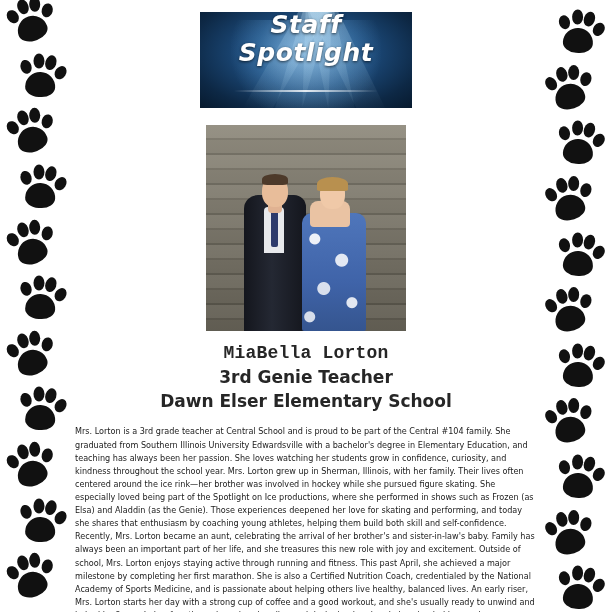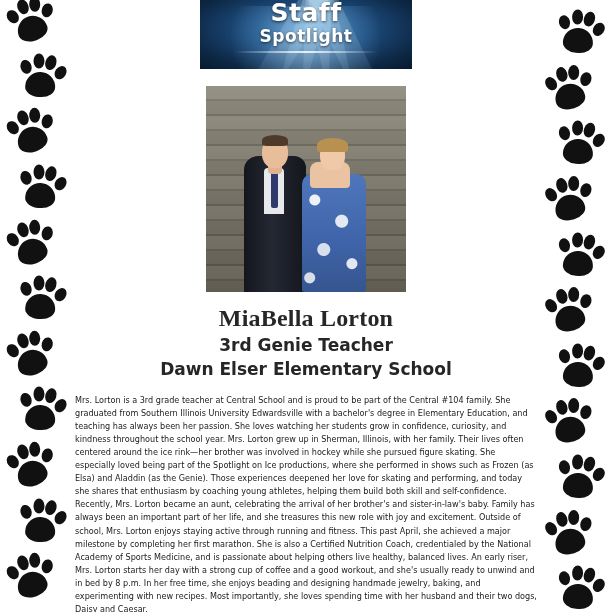--- a/index.html
+++ b/index.html
@@ -57,25 +57,26 @@
     position: absolute;
     left: 72px;
     top: 0;
     width: 468px;
     height: 612px;
     z-index: 2;
   }
 
   .banner {
     width: 212px;
-    height: 69px;
-    margin: 0 auto;
+    height: 96px;
+    margin: 12px auto;
     position: relative;
     background: radial-gradient(ellipse at 50% 42%, #2f6fa8 0%, #1c4a7a 42%, #0d2845 78%, #071a2e 100%);
     overflow: hidden;
+    font-style: italic;
   }
   .banner .glow {
     position: absolute;
     left: 50%;
     top: 8%;
     width: 150px;
     height: 100px;
     margin-left: -75px;
     background: radial-gradient(ellipse at 50% 30%, rgba(185,225,255,0.55) 0%, rgba(120,185,235,0.22) 45%, rgba(0,0,0,0) 72%);
   }
@@ -105,21 +106,21 @@
     font-weight: bold;
     text-shadow: 0 1px 3px rgba(0,0,0,0.65);
     line-height: 1.0;
   }
   .banner-line1 {
     font-size: 25px;
     letter-spacing: 0.5px;
     margin-top: 0px;
   }
   .banner-line2 {
-    font-size: 17px;
+    font-size: 25px;
     letter-spacing: 0.5px;
     margin-top: 3px;
   }
   .banner-rule {
     position: absolute;
     left: 34px;
     right: 34px;
     bottom: 16px;
     height: 2px;
     background: linear-gradient(to right, rgba(255,255,255,0), rgba(255,255,255,0.85), rgba(255,255,255,0));
@@ -250,22 +251,22 @@
     border-radius: 50% 50% 10% 10%;
   }
 
   
   .title-block {
     margin-top: 12px;
     text-align: center;
     color: #262626;
   }
   .person-name {
-    font-family: Liberation Serif, serif;
-    font-size: 24px;
+    font-family: Liberation Mono, monospace;
+    font-size: 18px;
     font-weight: bold;
     letter-spacing: 0.2px;
     line-height: 1.18;
   }
   .person-role {
     font-family: "DejaVu Sans", sans-serif;
     font-size: 17px;
     font-weight: bold;
     line-height: 1.3;
     margin-top: 2px;

